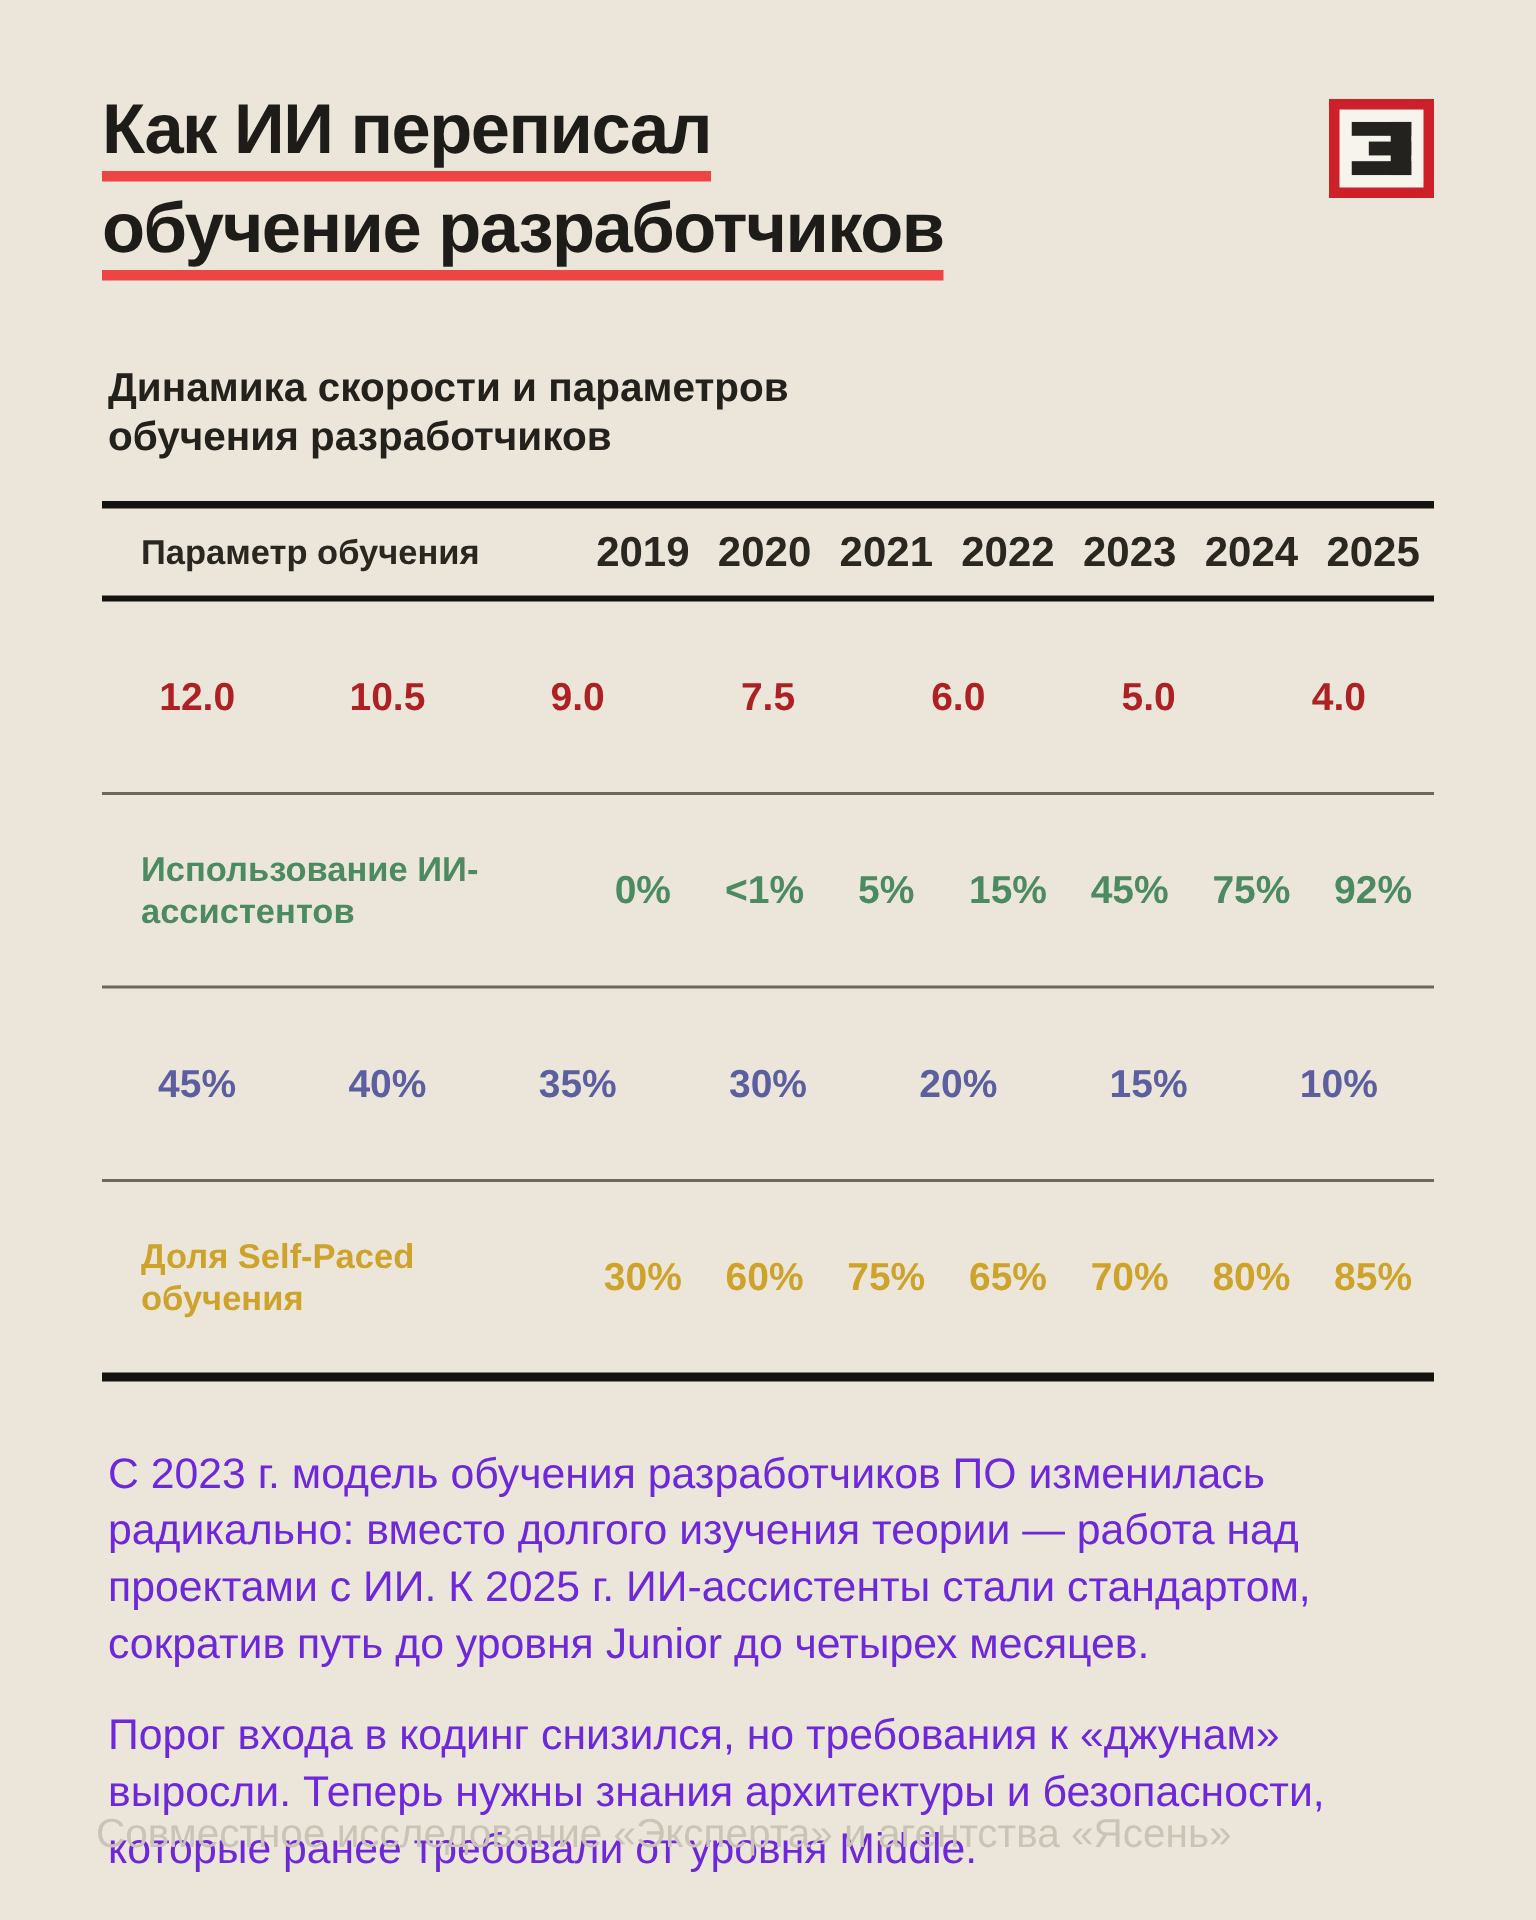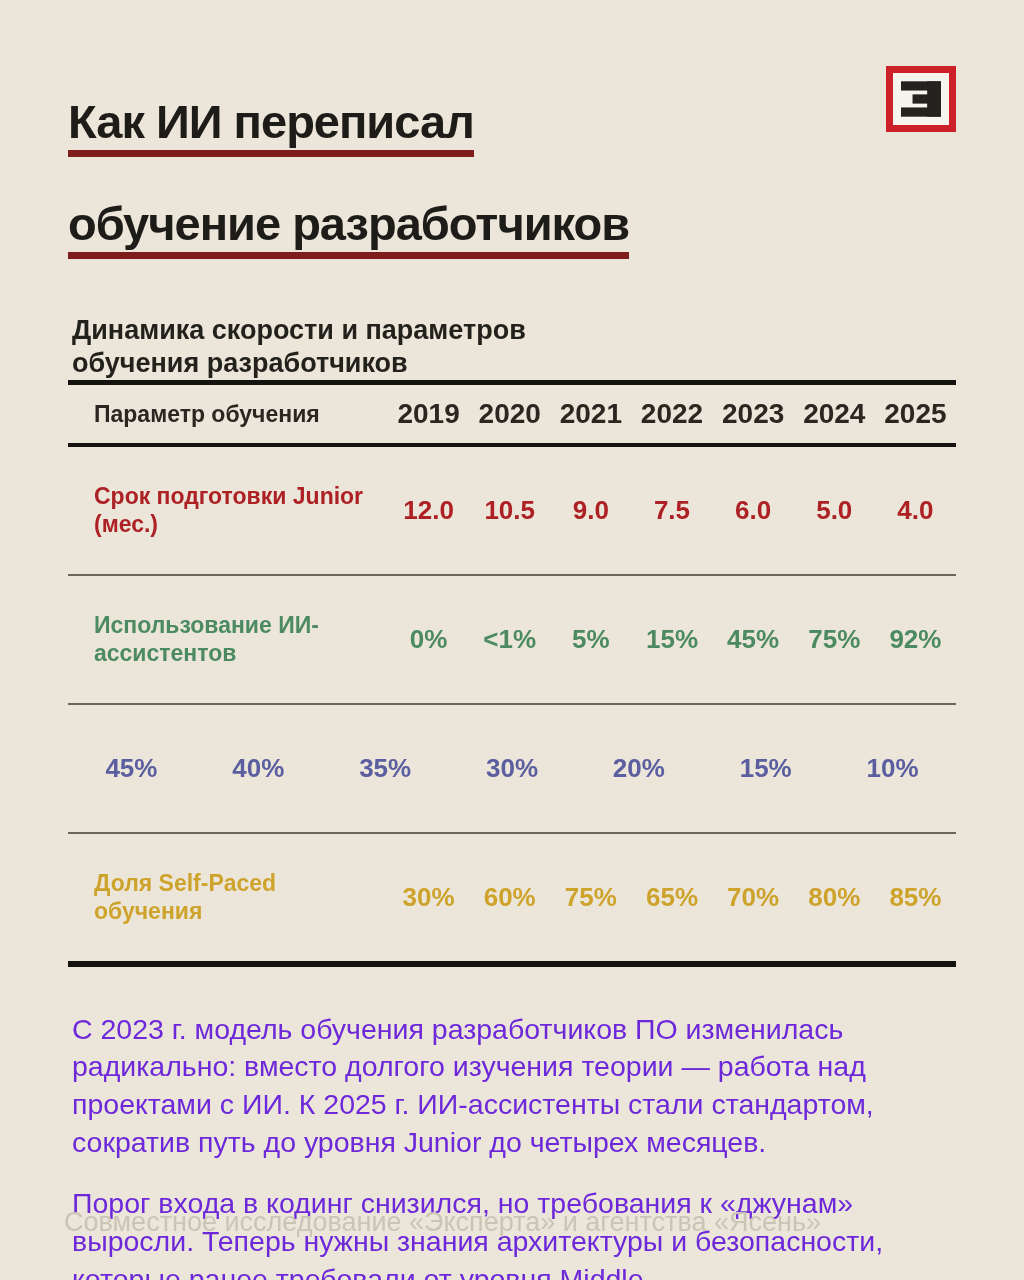--- a/index.html
+++ b/index.html
@@ -13,24 +13,23 @@
     padding: 62px 68px 0 68px;
     overflow: hidden;
     color: #25231e;
   }
 
   
   .header { display: flex; justify-content: space-between; align-items: flex-start; }
   .title { margin: 0; font-size: 47px; font-weight: 900; letter-spacing: -1px; color: #1e1c18; line-height: 1.0; }
   .title .tline {
     display: inline-block;
-    border-bottom: 7px solid #7f1d1d;
+    border-bottom: 7px solid #ef4444;
     padding-bottom: 5px;
     margin-bottom: 7px;
-    margin-top: 36px;
   }
   .logo {
     flex: 0 0 auto;
     width: 56px; height: 52px;
     border: 7px solid #cc2128;
     background: #f7f4ed;
     display: flex; align-items: center; justify-content: center;
     margin-top: 4px;
   }
   .logo svg { display: block; }
@@ -39,21 +38,21 @@
   .subtitle {
     margin: 48px 0 0 4px;
     font-size: 27px;
     font-weight: bold;
     line-height: 1.22;
     max-width: 540px;
     color: #23211c;
   }
 
   
-  .table { border-top: 5px solid #15130f; border-bottom: 6px solid #15130f; }
+  .table { margin-top: 26px; border-top: 5px solid #15130f; border-bottom: 6px solid #15130f; }
   .t-row { display: flex; align-items: center; }
   .t-head { height: 58px; border-bottom: 4px solid #15130f; color: #2a2721; }
   .t-data { height: 127px; border-bottom: 2px solid #6e665a; }
   .t-data:last-child { border-bottom: none; justify-content: space-between; }
   .cell-label {
     flex: 0 0 320px;
     padding-left: 26px;
     box-sizing: border-box;
     font-size: 23px;
     font-weight: bold;
@@ -112,21 +111,20 @@
       <div class="cell-val">2019</div>
       <div class="cell-val">2020</div>
       <div class="cell-val">2021</div>
       <div class="cell-val">2022</div>
       <div class="cell-val">2023</div>
       <div class="cell-val">2024</div>
       <div class="cell-val">2025</div>
     </div>
 
     <div class="t-row t-data" style="color: rgb(173, 32, 36);">
-      <div class="cell-label">Срок подготовки Junior (мес.)</div>
       <div class="cell-val">12.0</div>
       <div class="cell-val">10.5</div>
       <div class="cell-val">9.0</div>
       <div class="cell-val">7.5</div>
       <div class="cell-val">6.0</div>
       <div class="cell-val">5.0</div>
       <div class="cell-val">4.0</div>
     </div>
 
     <div class="t-row t-data" style="color: rgb(76, 138, 97);">

